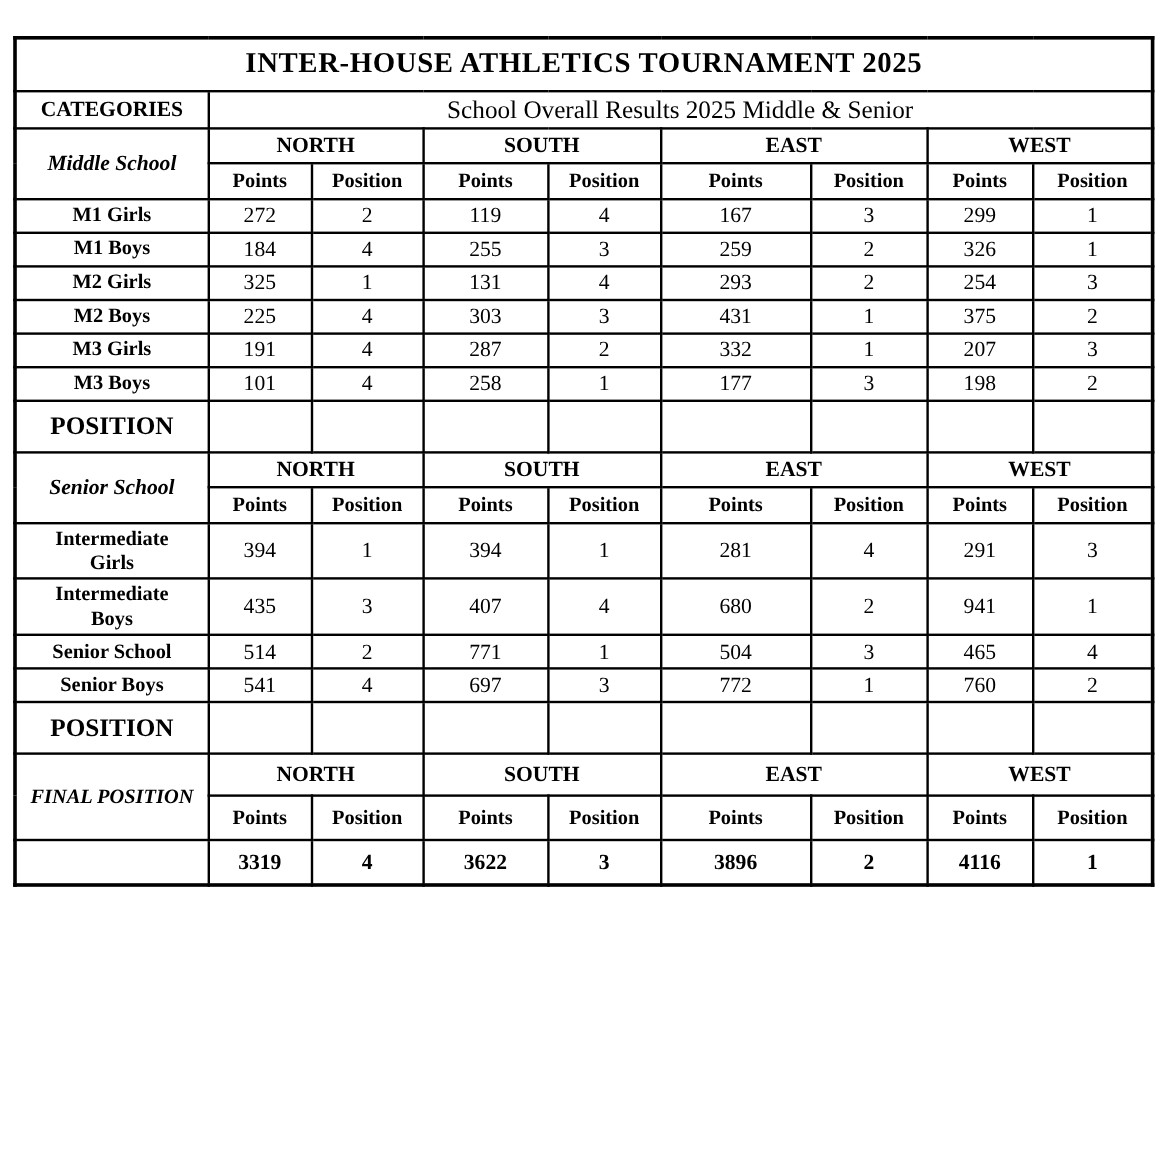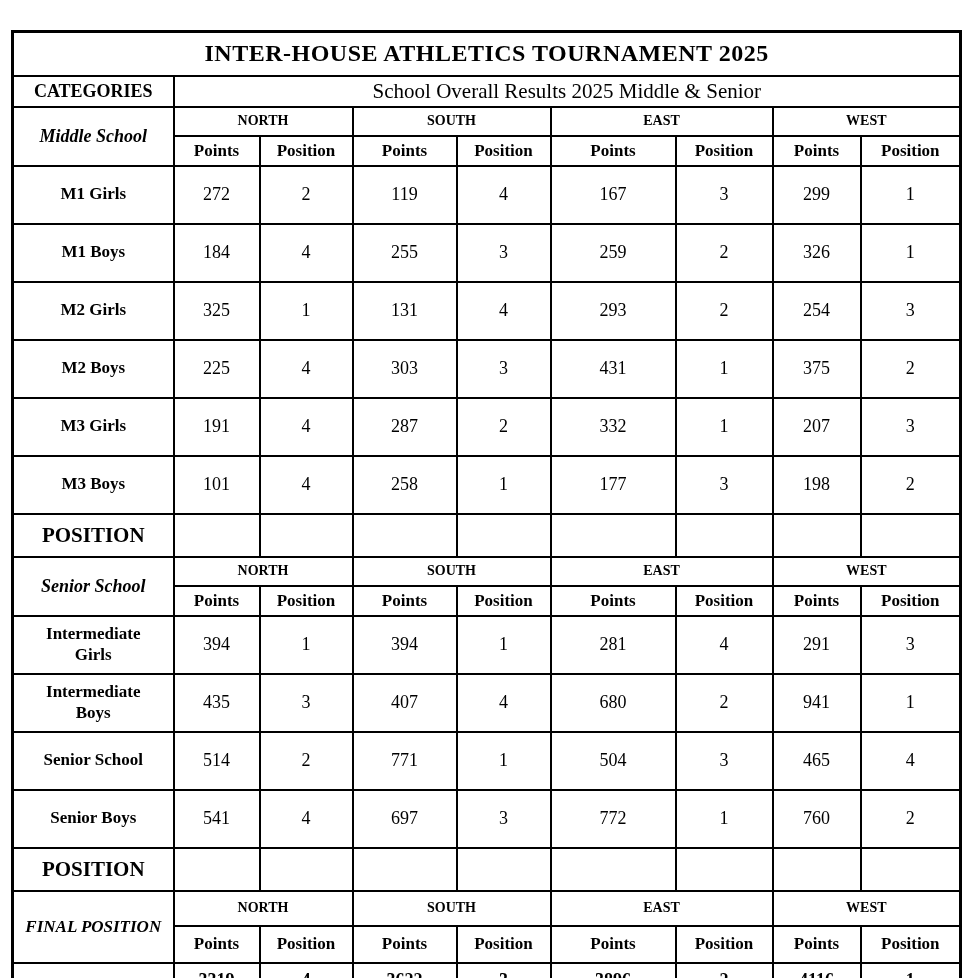--- a/index.html
+++ b/index.html
@@ -28,32 +28,32 @@
     text-align: center;
     vertical-align: middle;
     padding: 2px 2px;
     overflow: hidden;
   }
   
   tr.h-title  { height: 44px; }
   tr.h-cat    { height: 30px; margin-top: 48px; }
   tr.h-house  { height: 29px; }
   tr.h-sub    { height: 30px; }
-  tr.h-data   { height: 58px; }
+  tr.h-data   { height: 28px; }
   tr.h-pos    { height: 43px; }
   tr.h-house-f{ height: 35px; }
   tr.h-sub-f  { height: 37px; }
   tr.h-data-f { height: 37px; }
 
   .title-cell     { font-size: 24px; font-weight: bold; letter-spacing: 0.5px; }
   .categories-cell{ font-size: 18px; font-weight: bold; }
   .subtitle-cell  { font-size: 21px; font-weight: normal; }
   .section-label  { font-size: 18px; font-weight: bold; font-style: italic; }
   .final-label    { font-size: 17px; font-weight: bold; white-space: nowrap; padding: 2px 1px; margin-top: 17px; }
-  .house-cell     { font-size: 14px; font-weight: bold; }
+  .house-cell     { font-size: 18px; font-weight: bold; }
   .sub-cell       { font-size: 17px; font-weight: bold; text-align: center; }
   .row-label      { font-size: 17px; font-weight: bold; white-space: pre-line; line-height: 1.2; }
   .position-label { font-size: 21px; font-weight: bold; }
   .val            { font-size: 18px; font-weight: normal; }
   .val.bold       { font-weight: bold; }
   .empty-cell     { font-size: 17px; }
 </style>
 </head>
 <body>
 

